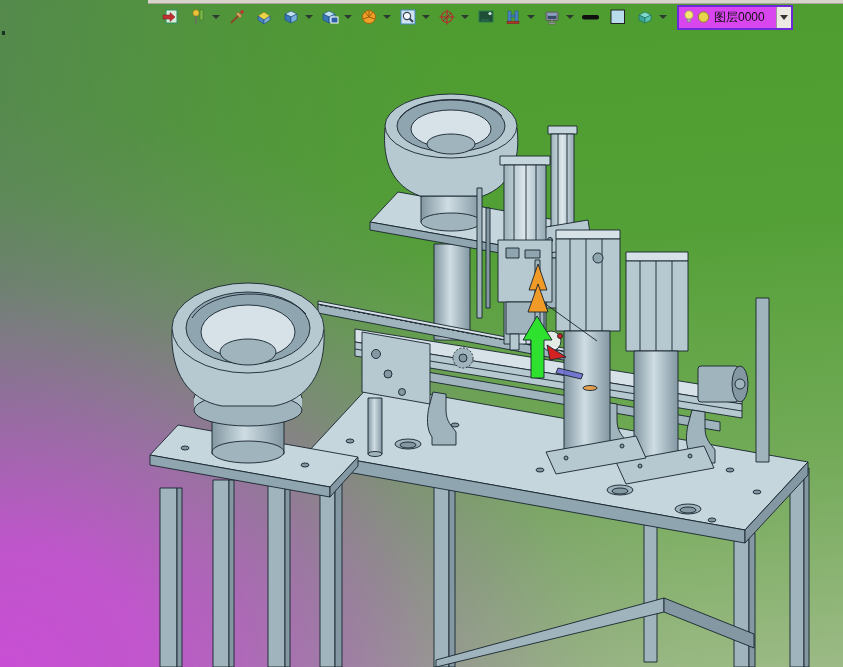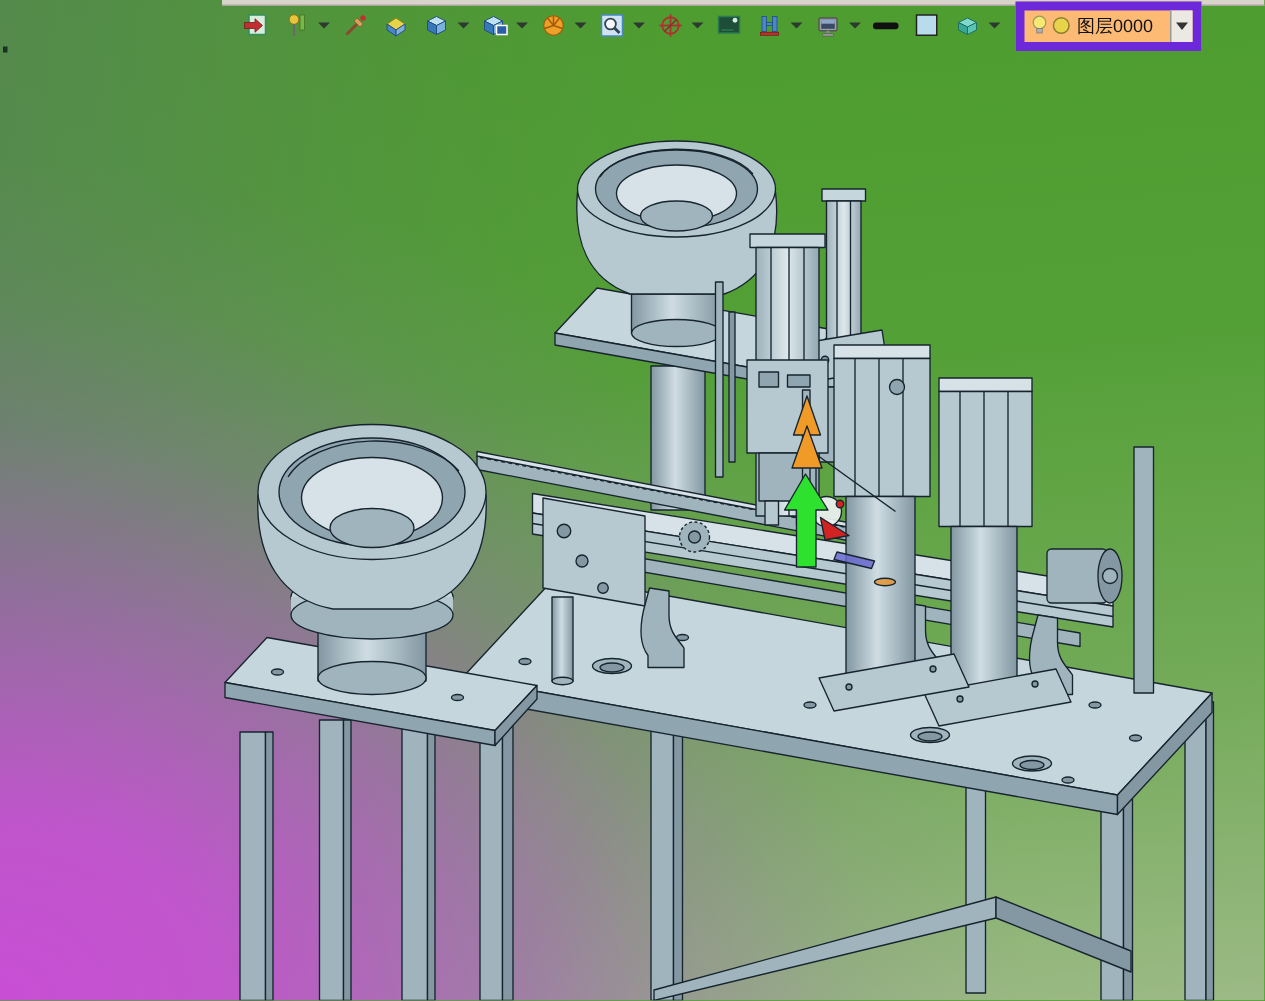--- a/index.html
+++ b/index.html
@@ -20,21 +20,21 @@
     background:#d8d4cc;border-bottom:1px solid #aaa69e;}
   .artifact-dot{position:absolute;left:2px;top:31px;width:3px;height:4px;background:#17321f;}
   
   .toolbar{position:absolute;left:160px;top:4px;height:26px;display:flex;
     align-items:center;gap:5px;}
   .tbtn{width:22px;height:22px;border:none;background:transparent;padding:1px;
     display:flex;align-items:center;justify-content:center;cursor:default;}
   .tbtn svg{display:block;}
   .caret{width:0;height:0;border-left:4px solid transparent;border-right:4px solid transparent;
     border-top:4px solid #2c3a30;margin:0 1px 0 -2px;align-self:center;}
-  .combo{height:21px;background:#fdba74;border:6px solid #6d28d9;display:flex;
+  .combo{height:21px;background:#d946ef;border:2px solid #6d28d9;display:flex;
     align-items:center;padding:0 0 0 3px;margin-left:4px;justify-content:space-between;}
   .combo-text{font-size:12px;color:#111;padding:0 6px 0 3px;min-width:56px;
     font-family:"Liberation Sans",sans-serif;}
   .combo-btn{width:15px;height:21px;background:#ece9e2;border:none;border-left:1px solid #9a9a9a;
     display:flex;align-items:center;justify-content:center;padding:0;}
   .combo-btn .arr{width:0;height:0;border-left:4px solid transparent;
     border-right:4px solid transparent;border-top:5px solid #333;}
   
   #scene{position:absolute;inset:0;}
   #scene *{stroke:#17242e;stroke-width:.9;stroke-linejoin:round;}

